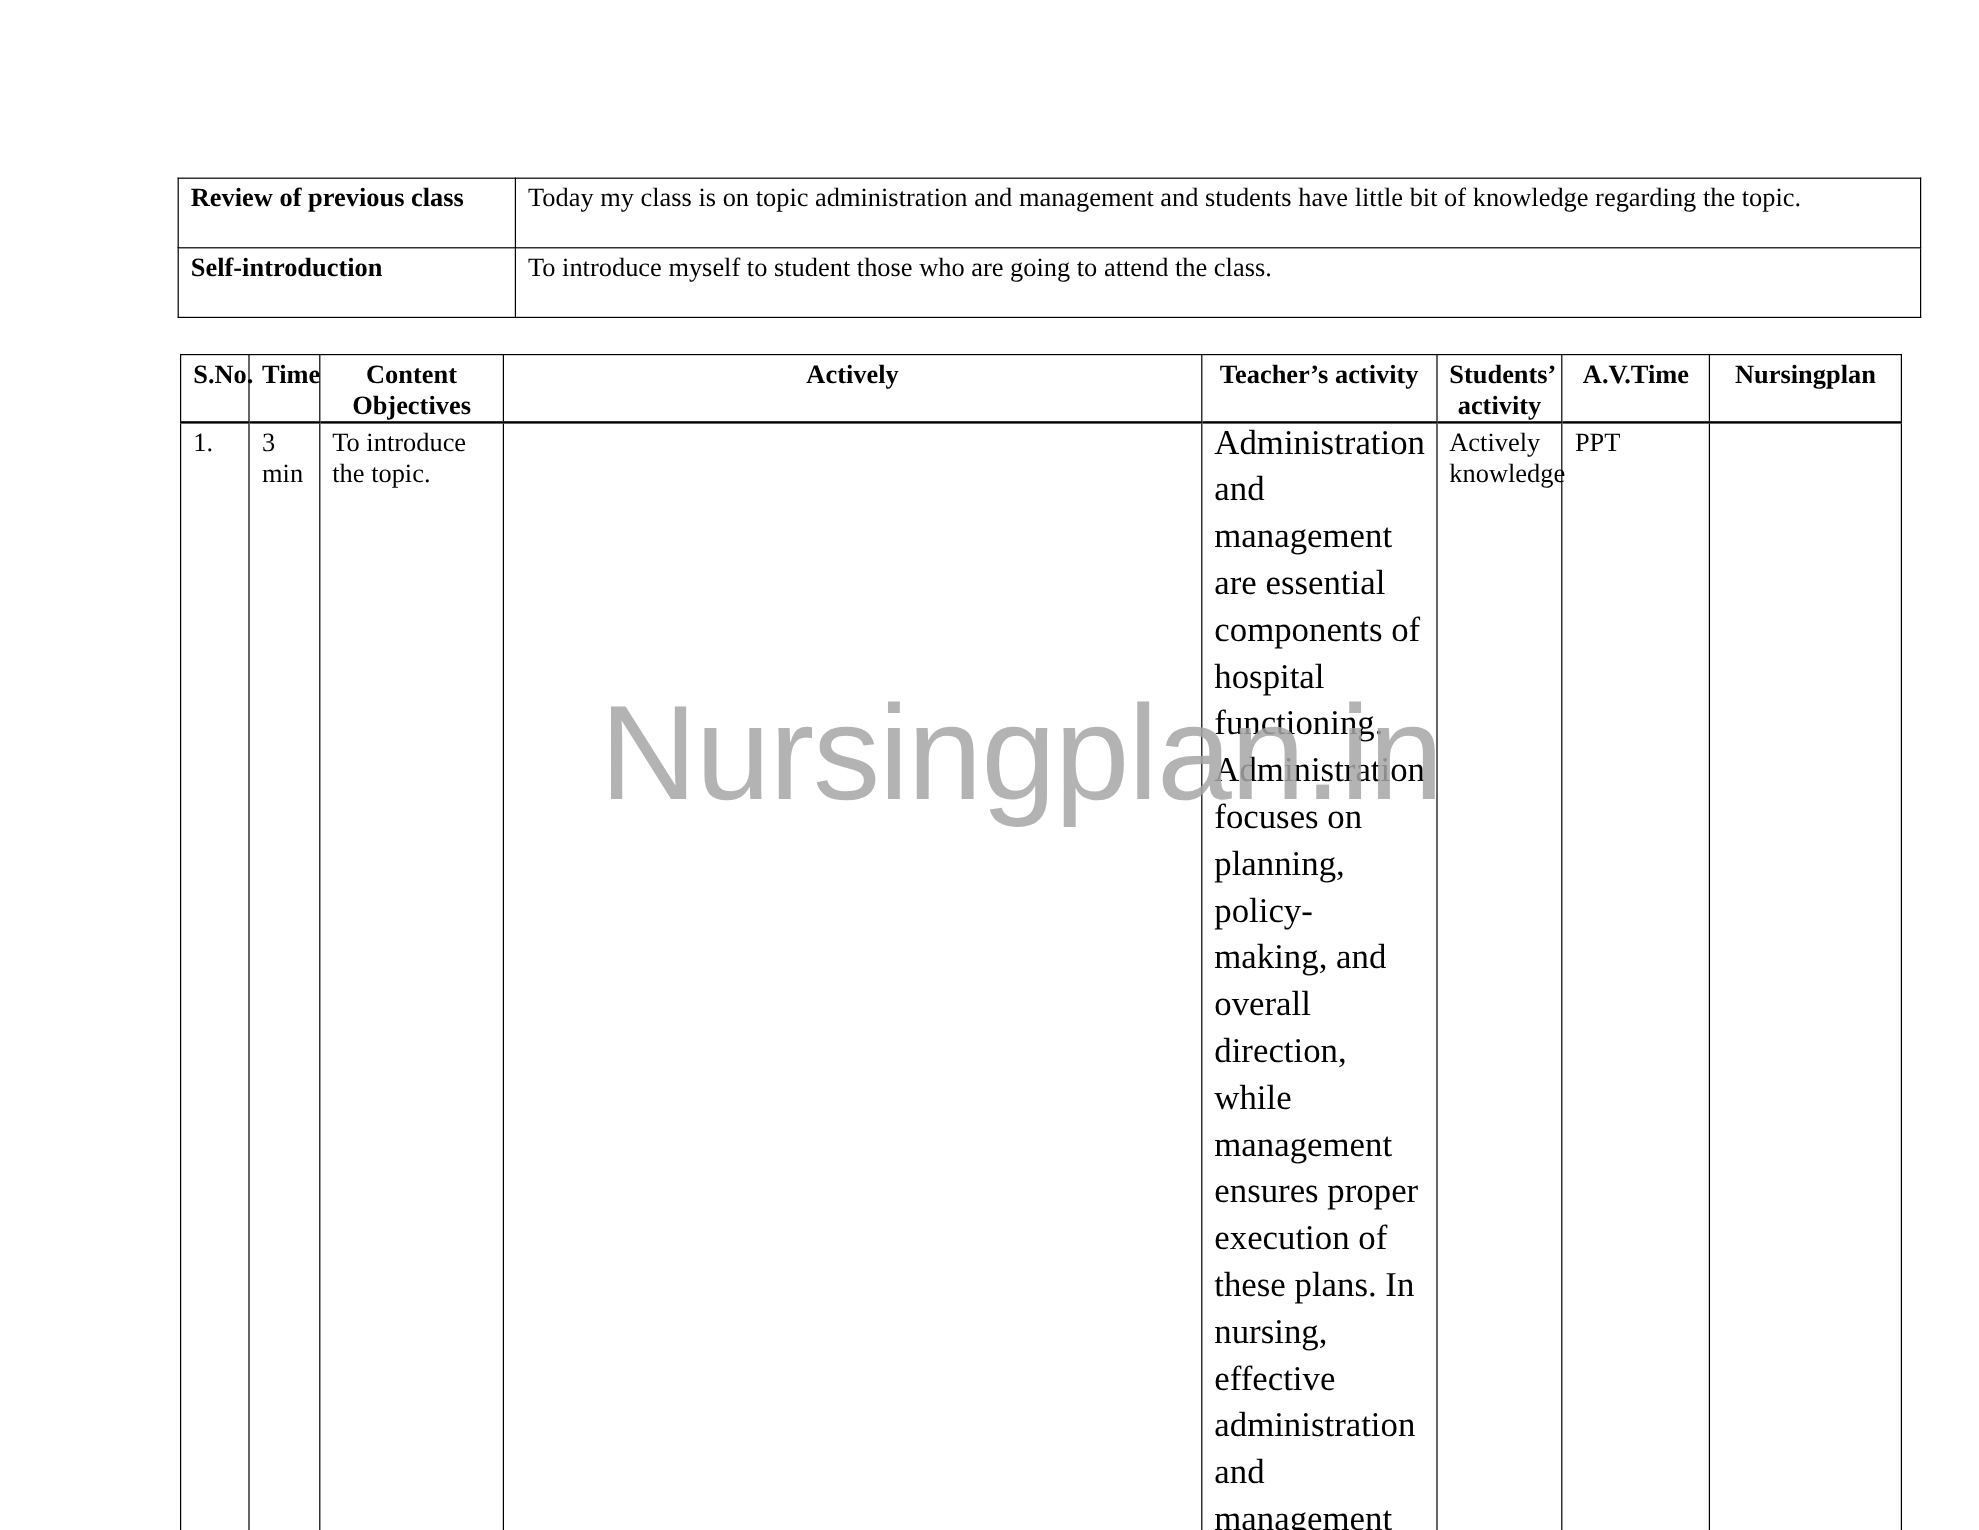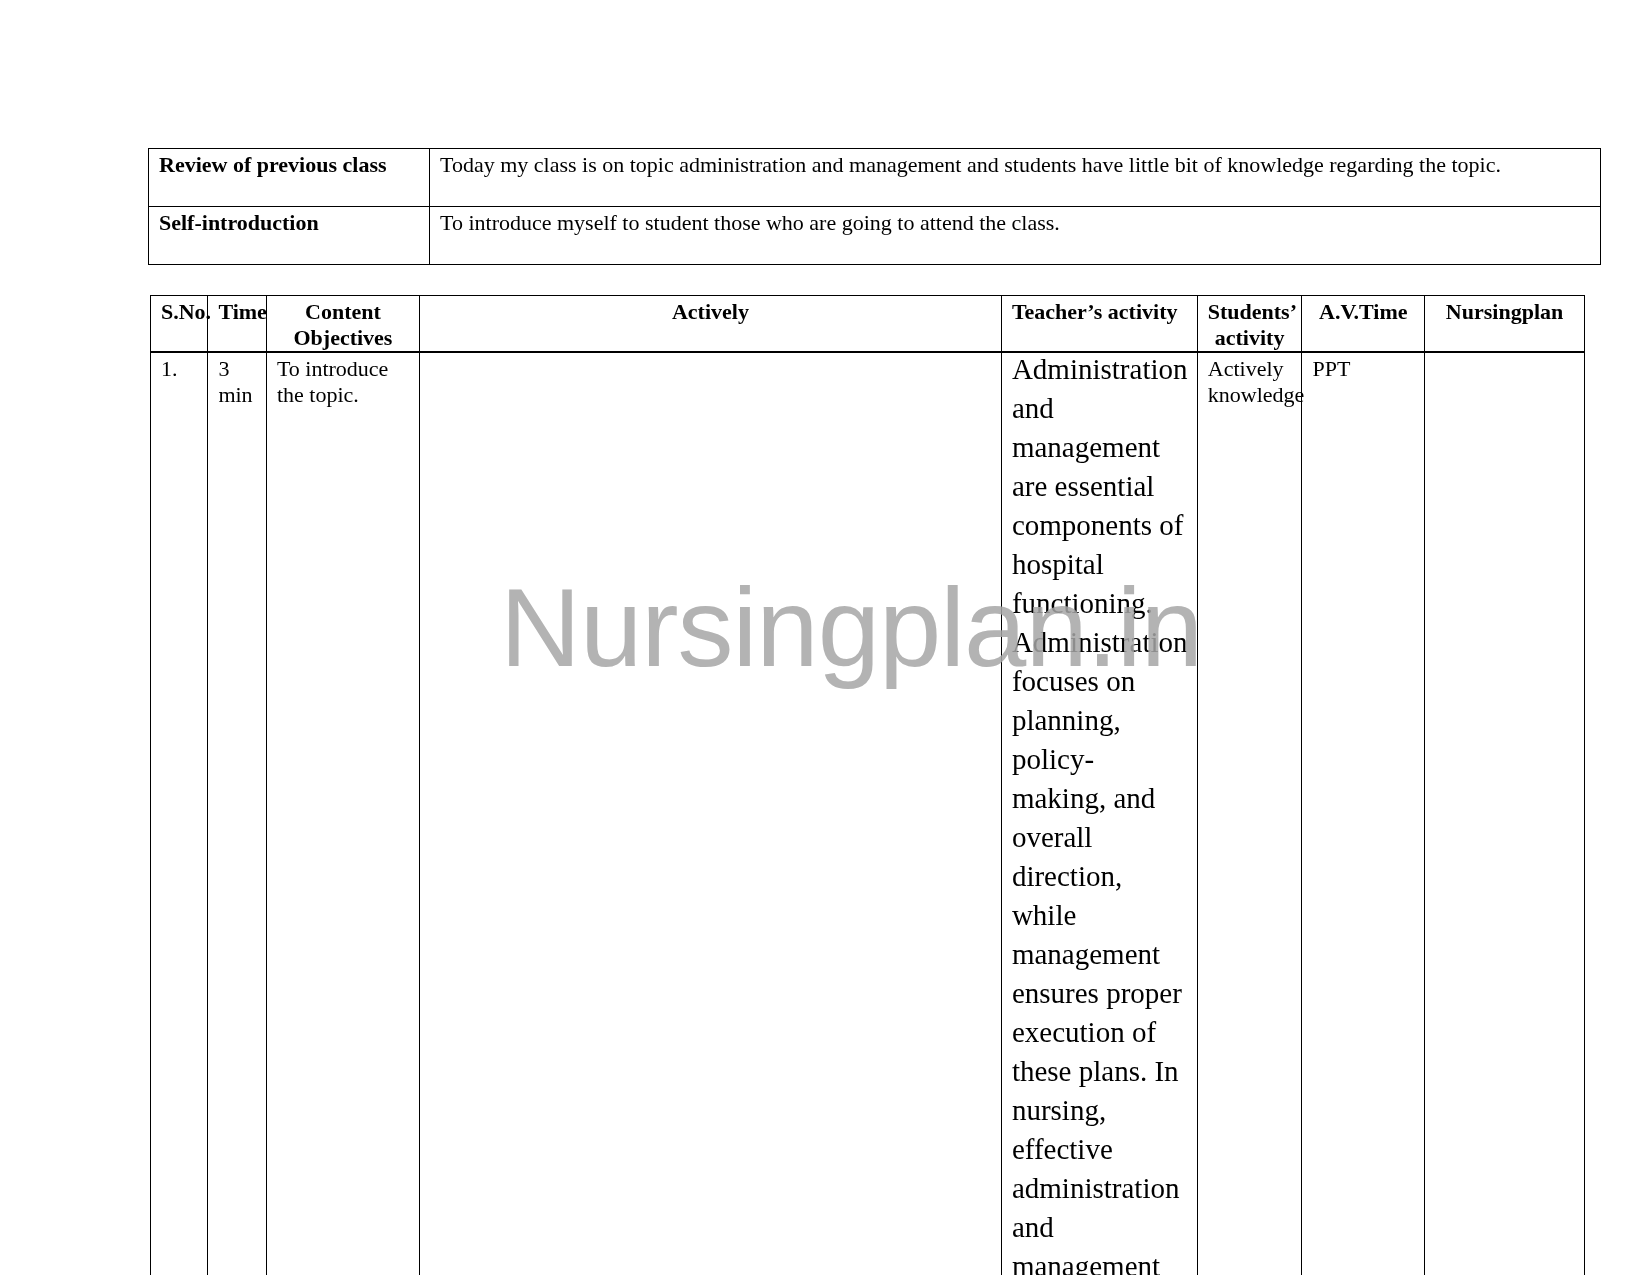--- a/index.html
+++ b/index.html
@@ -60,21 +60,21 @@
       top: 295px;
       width: 1435px;
     }
     .plan-table th {
       font-weight: bold;
       text-align: center;
       padding-top: 3px;
       height: 49px;
       border-bottom: 2.2px solid #000;
     }
-    .plan-table th.left { text-align: left; }
+    .plan-table th.left { text-align: center; }
     .plan-table td {
       padding-top: 3px;
       height: 740px;
     }
     .teacher-activity {
       line-height: 39px;
       margin-top: -6px;
       font-size: 29px;
     }
     .col-sno { width: 51px; }

